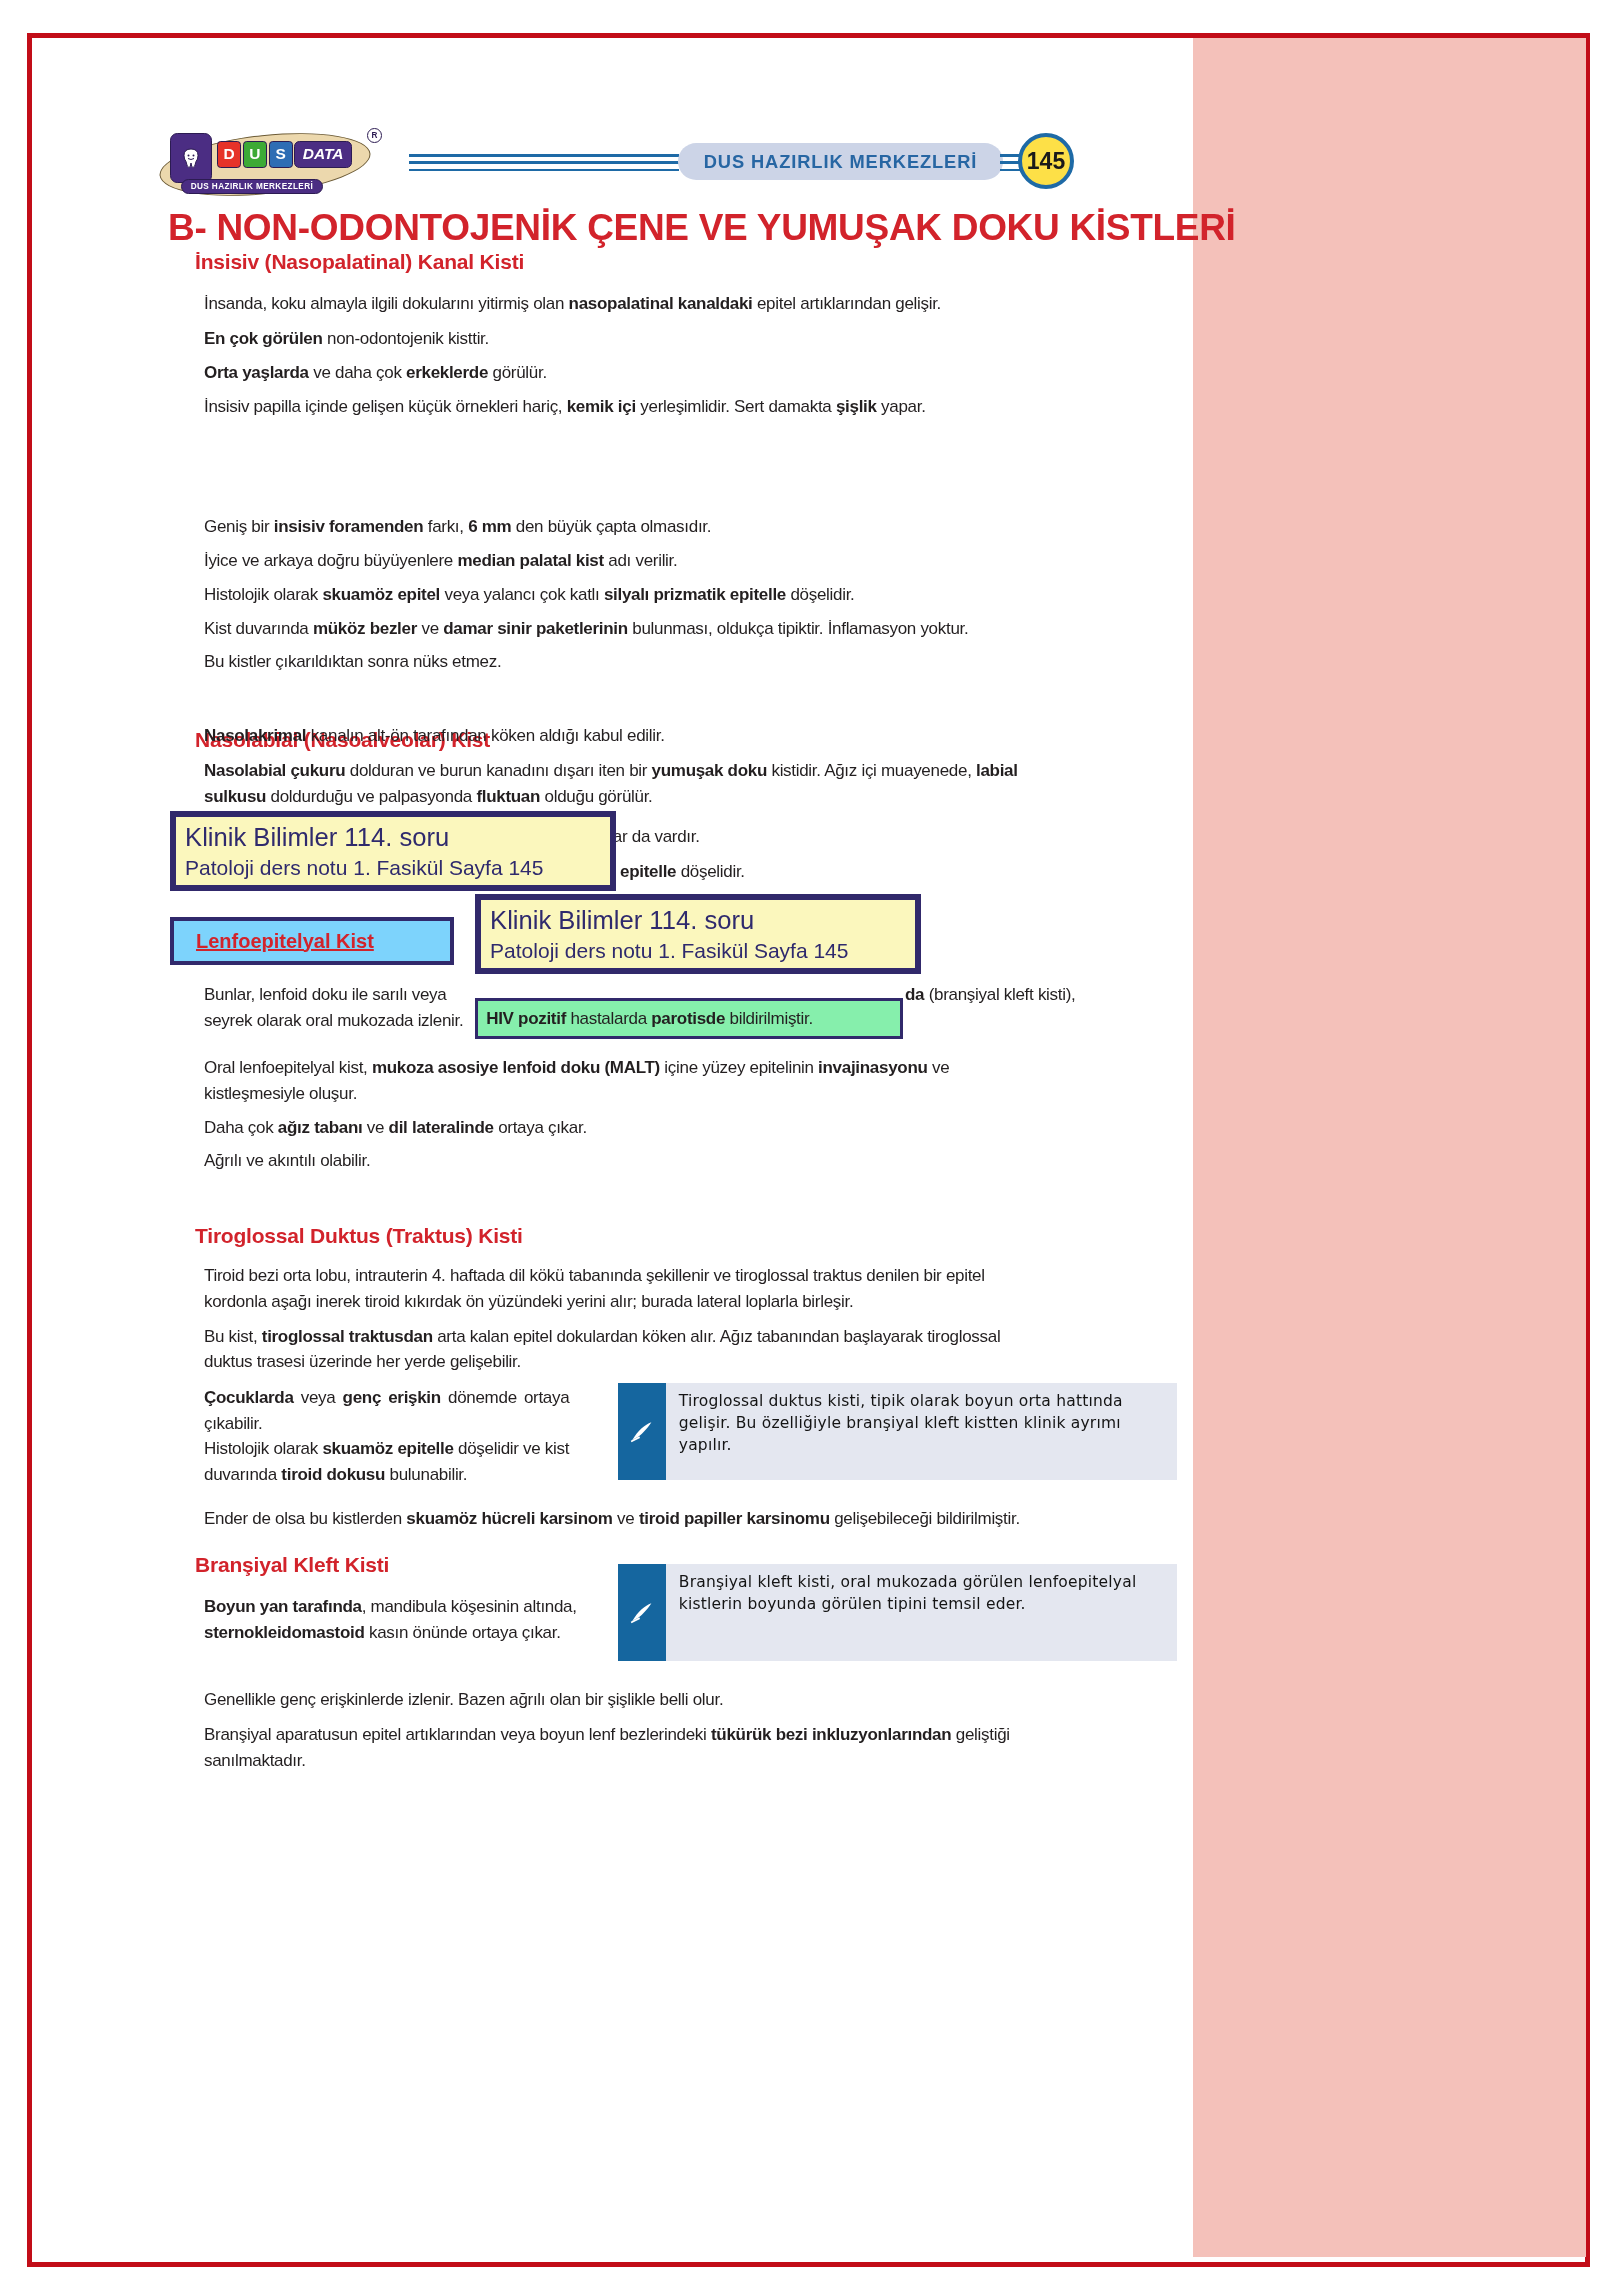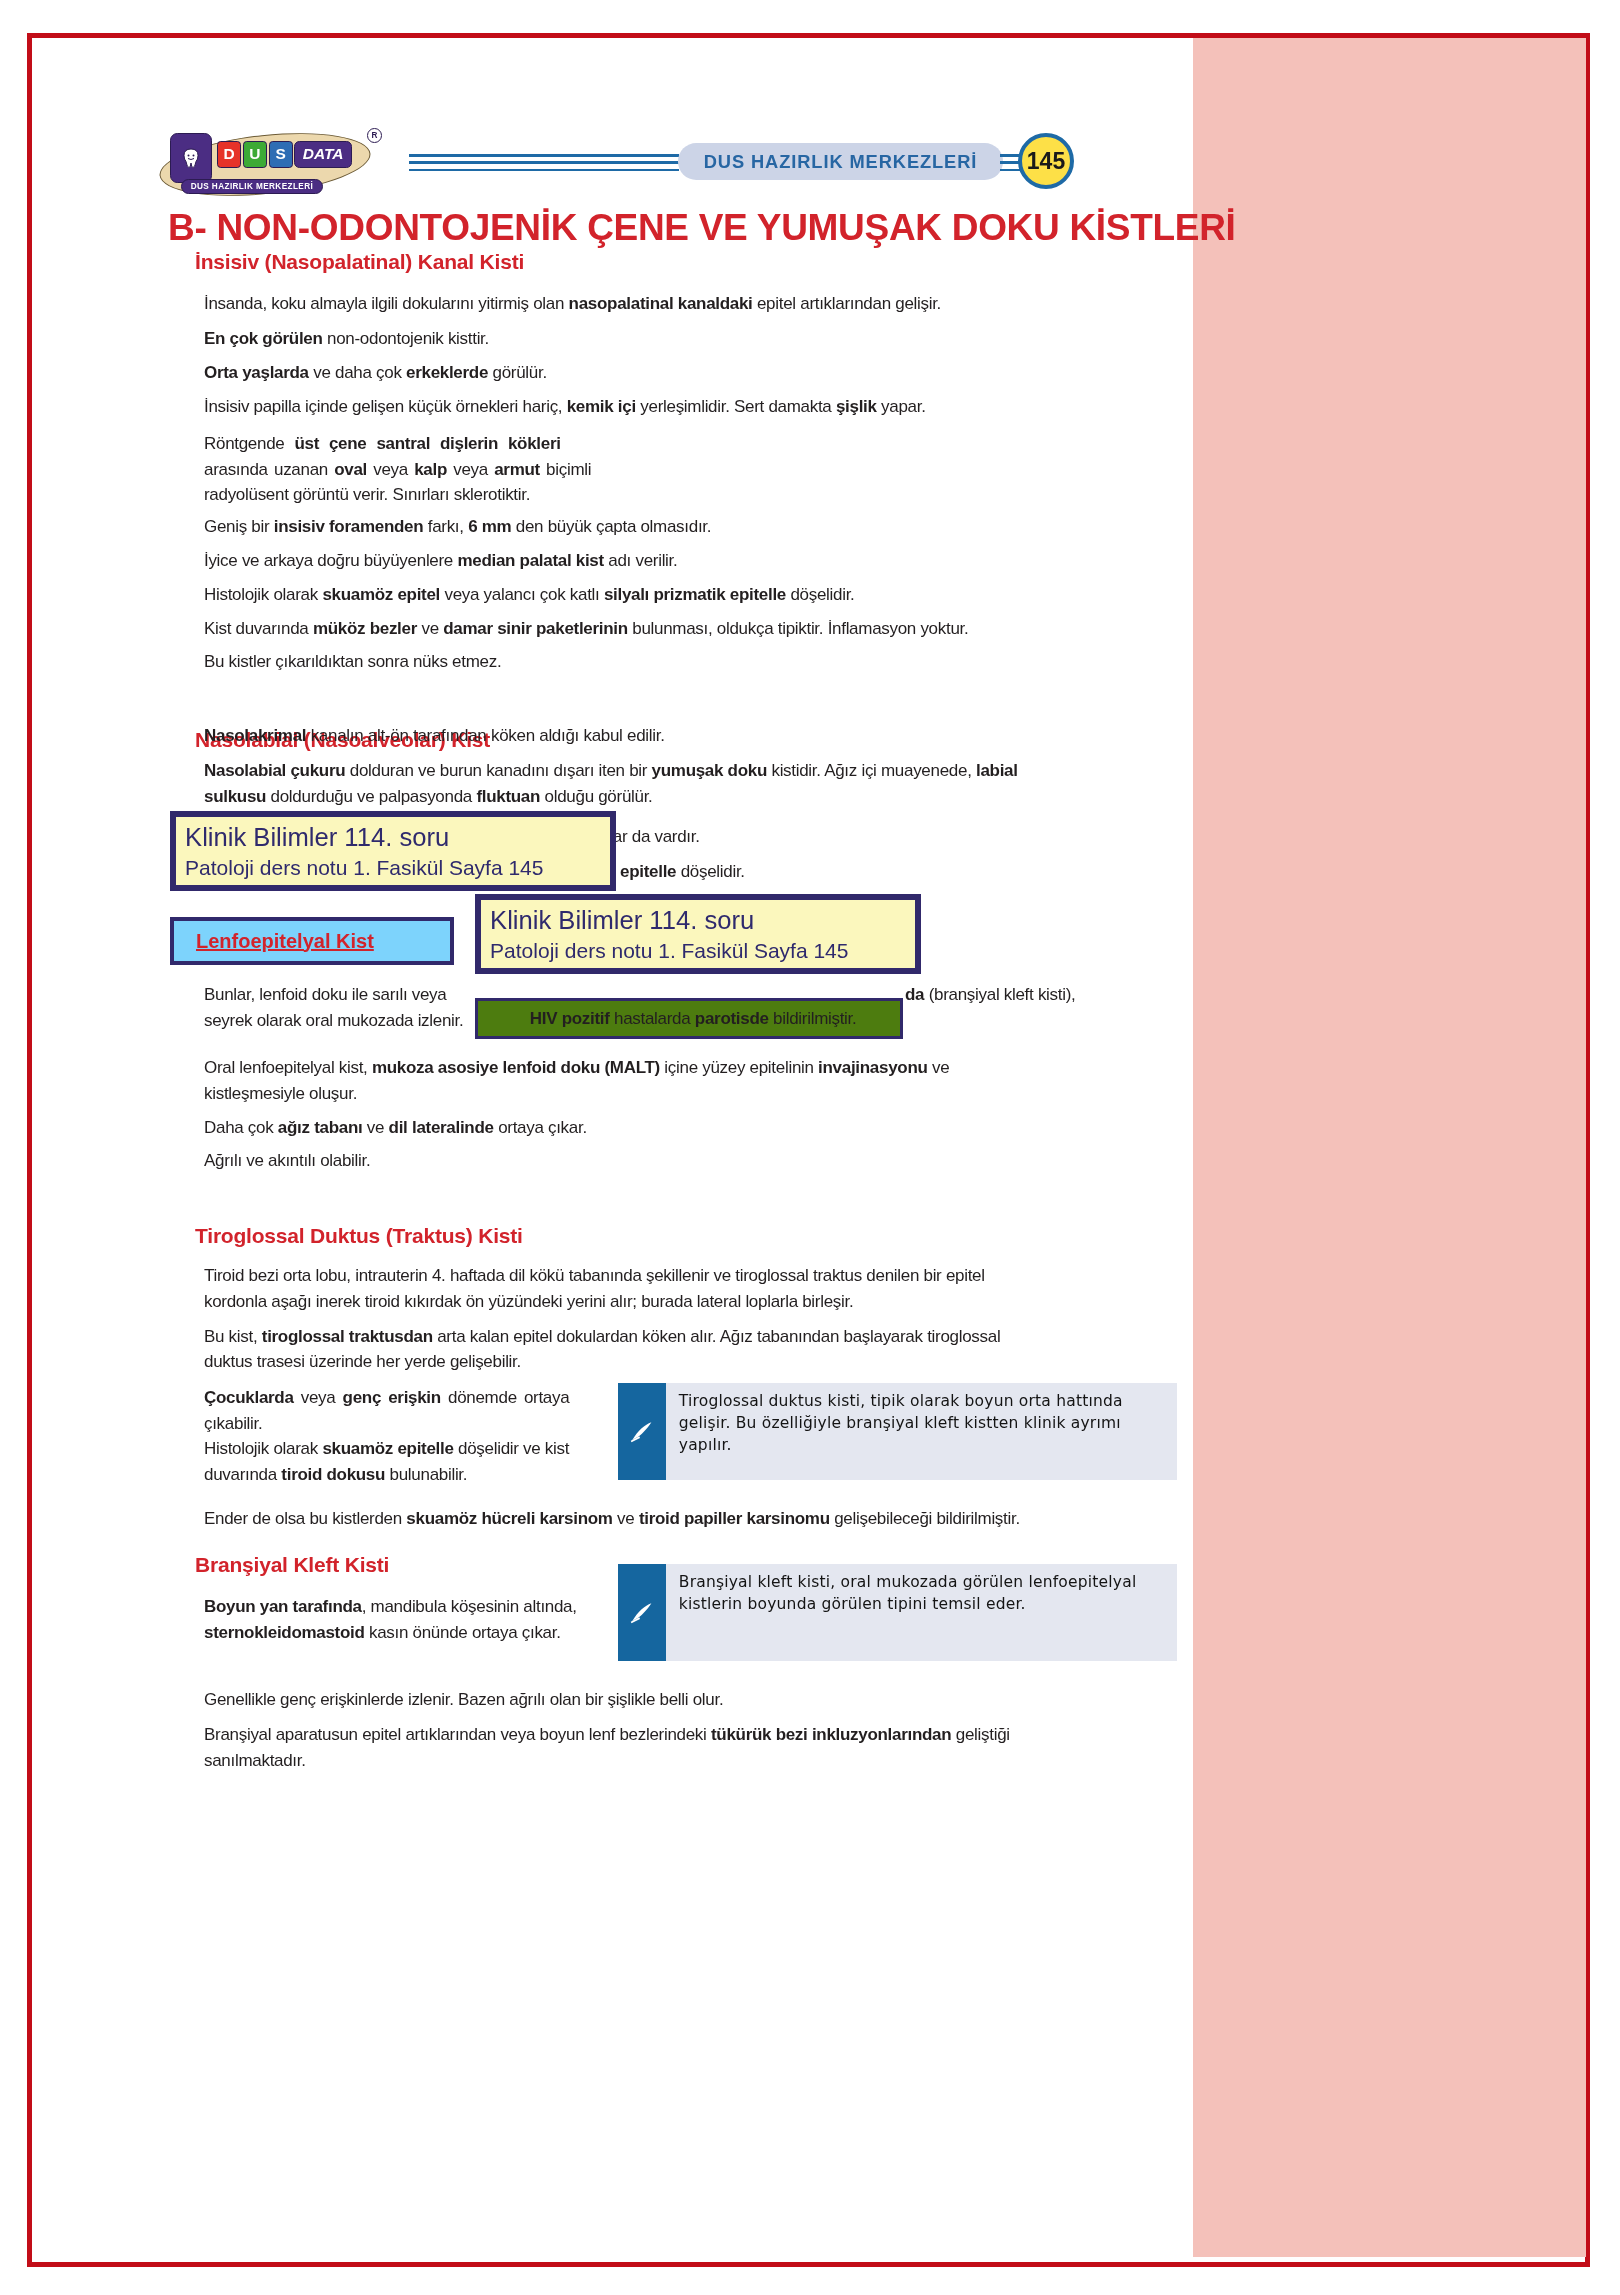--- a/index.html
+++ b/index.html
@@ -52,22 +52,22 @@
 
   
   .annot{position:absolute;background:#fbf7bd;border:6.4px solid #31296b;color:#2f2a6d;padding:3.7px 9.1px;}
   .annot .a1{font-size:25.6px;line-height:1.3;white-space:nowrap;}
   .annot .a2{font-size:21px;line-height:1.3;white-space:nowrap;}
 
   .lenfo-box{position:absolute;left:170px;top:917px;width:276px;height:40px;background:#7dd3fc;
              border:4.6px solid #31296b;display:flex;align-items:center;}
   .lenfo-box span{margin-left:22px;font-size:20px;font-weight:bold;color:#d2232b;text-decoration:underline;white-space:nowrap;}
 
-  .hiv-box{position:absolute;left:475px;top:998px;width:422px;height:35px;background:#4d7c0f;
-           border:3.7px solid #31296b;display:flex;align-items:center;justify-content:center;}
+  .hiv-box{position:absolute;left:475px;top:998px;width:422px;height:35px;background:#86efac;
+           border:3.7px solid #31296b;display:flex;align-items:center;}
   .hiv-box span{margin-left:8.2px;font-size:17px;color:#231f20;letter-spacing:-0.3px;white-space:nowrap;}
 
   b{font-weight:bold;}
 </style>
 </head>
 <body>
 
 <div class="page">
   <div class="red-frame"></div>
   <div class="pink-panel"></div>
@@ -97,25 +97,20 @@
   <div class="page-badge">145</div>
 
   <div class="doc-title">B- NON-ODONTOJENİK ÇENE VE YUMUŞAK DOKU KİSTLERİ</div>
 
   <div class="h2" style="left:195px;top:250px;">İnsisiv (Nasopalatinal) Kanal Kisti</div>
   <div class="p" style="left:204px;top:294px;">İnsanda, koku almayla ilgili dokularını yitirmiş olan <b>nasopalatinal kanaldaki</b> epitel artıklarından gelişir.</div>
   <div class="p" style="left:204px;top:329px;"><b>En çok görülen</b> non-odontojenik kisttir.</div>
   <div class="p" style="left:204px;top:363px;"><b>Orta yaşlarda</b> ve daha çok <b>erkeklerde</b> görülür.</div>
   <div class="p" style="left:204px;top:397px;">İnsisiv papilla içinde gelişen küçük örnekleri hariç, <b>kemik içi</b> yerleşimlidir. Sert damakta <b>şişlik</b> yapar.</div>
 
-  <div class="col" style="left:204px;top:431px;width:425px;">
-    <div style="word-spacing:5.5px;">Röntgende <b>üst çene santral dişlerin kökleri</b></div>
-    <div style="word-spacing:1.8px;">arasında uzanan <b>oval</b> veya <b>kalp</b> veya <b>armut</b> biçimli</div>
-    <div>radyolüsent görüntü verir. Sınırları sklerotiktir.</div>
-  </div>
 
   <div class="p" style="left:204px;top:517px;">Geniş bir <b>insisiv foramenden</b> farkı, <b>6 mm</b> den büyük çapta olmasıdır.</div>
   <div class="p" style="left:204px;top:551px;">İyice ve arkaya doğru büyüyenlere <b>median palatal kist</b> adı verilir.</div>
   <div class="p" style="left:204px;top:585px;">Histolojik olarak <b>skuamöz epitel</b> veya yalancı çok katlı <b>silyalı prizmatik epitelle</b> döşelidir.</div>
   <div class="p" style="left:204px;top:619px;">Kist duvarında <b>müköz bezler</b> ve <b>damar sinir paketlerinin</b> bulunması, oldukça tipiktir. İnflamasyon yoktur.</div>
   <div class="p" style="left:204px;top:652px;">Bu kistler çıkarıldıktan sonra nüks etmez.</div>
 
   <div class="h2" style="left:195px;top:716px;margin-top:12px;">Nasolabial (Nasoalveolar) Kist</div>
   <div class="p" style="left:204px;top:726px;"><b>Nasolakrimal</b> kanalın alt-ön tarafından köken aldığı kabul edilir.</div>
   <div class="p" style="left:204px;top:761px;"><b>Nasolabial çukuru</b> dolduran ve burun kanadını dışarı iten bir <b>yumuşak doku</b> kistidir. Ağız içi muayenede, <b>labial</b></div>

